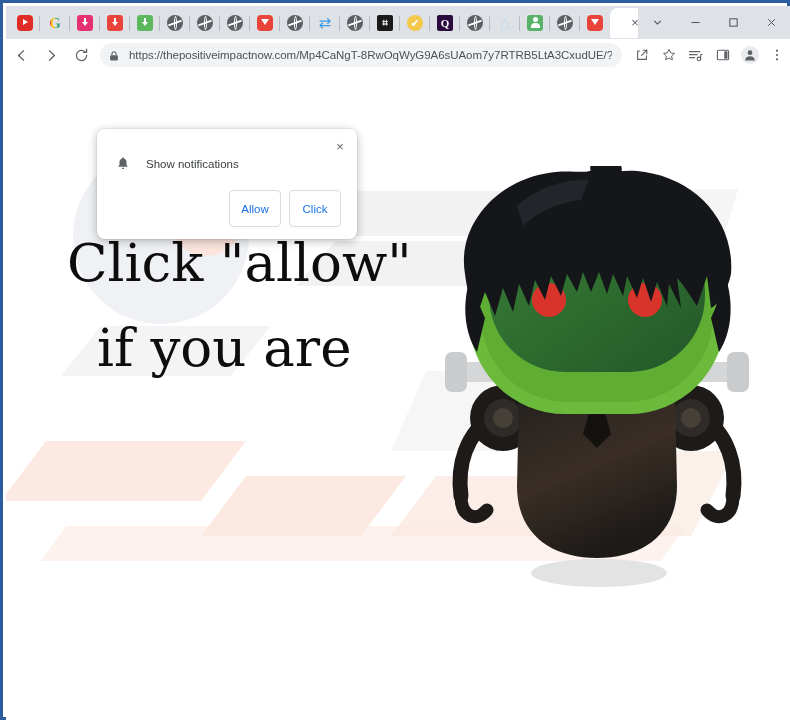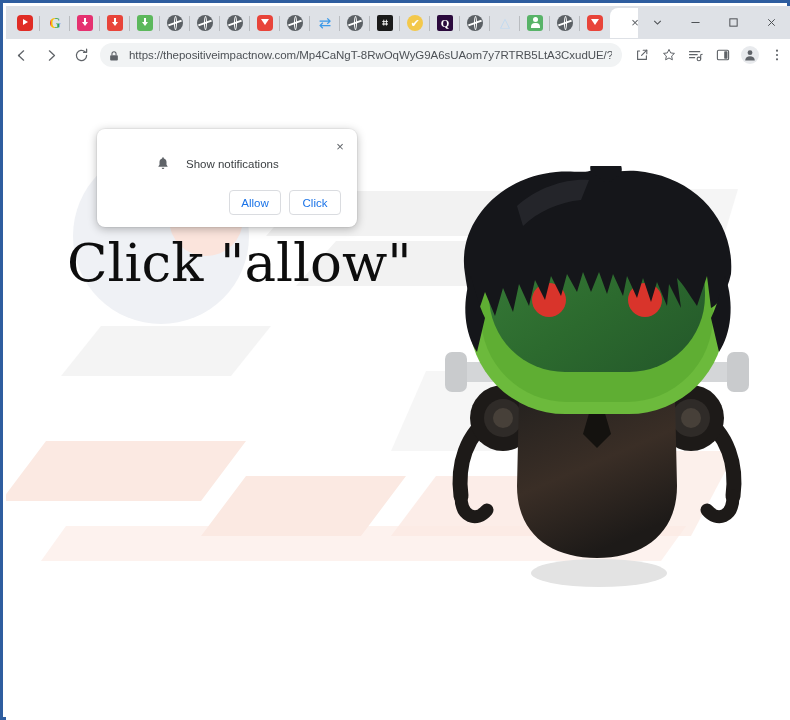--- a/index.html
+++ b/index.html
@@ -357,42 +357,41 @@
   #perm-title {
     font-size: 12.5px;
     color: #3c4043;
     padding: 4px 34px 0 19px;
     line-height: 1.35;
   }
   #perm-row {
     display: flex;
     align-items: center;
     padding: 13px 19px 0 19px;
-    margin-left: 40px;
   }
   #perm-row .bell {
     width: 16px; height: 16px;
     margin-right: 14px;
     color: #5f6368;
     flex: 0 0 auto;
   }
   #perm-row .bell svg { display: block; }
   #perm-opt-label {
     font-size: 11.5px;
     color: #3c4043;
   }
   #perm-actions {
     display: flex;
     justify-content: flex-end;
     gap: 8px;
     padding: 18px 16px 2px 0;
   }
   .perm-btn {
     min-width: 52px;
-    height: 25px;
+    height: 37px;
     border: 1px solid #dadce0;
     border-radius: 4px;
     background: #ffffff;
     color: #1a73e8;
     font-size: 11.5px;
     font-family: "Liberation Sans", sans-serif;
     display: flex;
     align-items: center;
     justify-content: center;
     padding: 0 11px;
@@ -590,20 +589,21 @@
         <path d="M60 455 h620 l-25 35 h-620 z" opacity="0.6"></path>
       </g>
       <g fill="#f5f5f5" opacity="0.85">
         <path d="M560 250 h120 l-35 110 h-120 z"></path>
         <path d="M420 300 h120 l-35 80 h-120 z"></path>
       </g>
     </svg>
 
     <div id="headline">
       <div class="ln ln1">Click "allow"</div>
+      <div class="ln ln2">if you are</div>
     </div>
 
     <svg id="robot" width="330" height="460" viewBox="0 0 330 460">
       <defs>
         <linearGradient id="visorGrad" x1="0" y1="0" x2="1" y2="1">
           <stop offset="0%" stop-color="#3a7f3a"></stop>
           <stop offset="55%" stop-color="#2c6a2e"></stop>
           <stop offset="100%" stop-color="#23572a"></stop>
         </linearGradient>
         <linearGradient id="bodyGrad" x1="0" y1="0" x2="0.4" y2="1">

